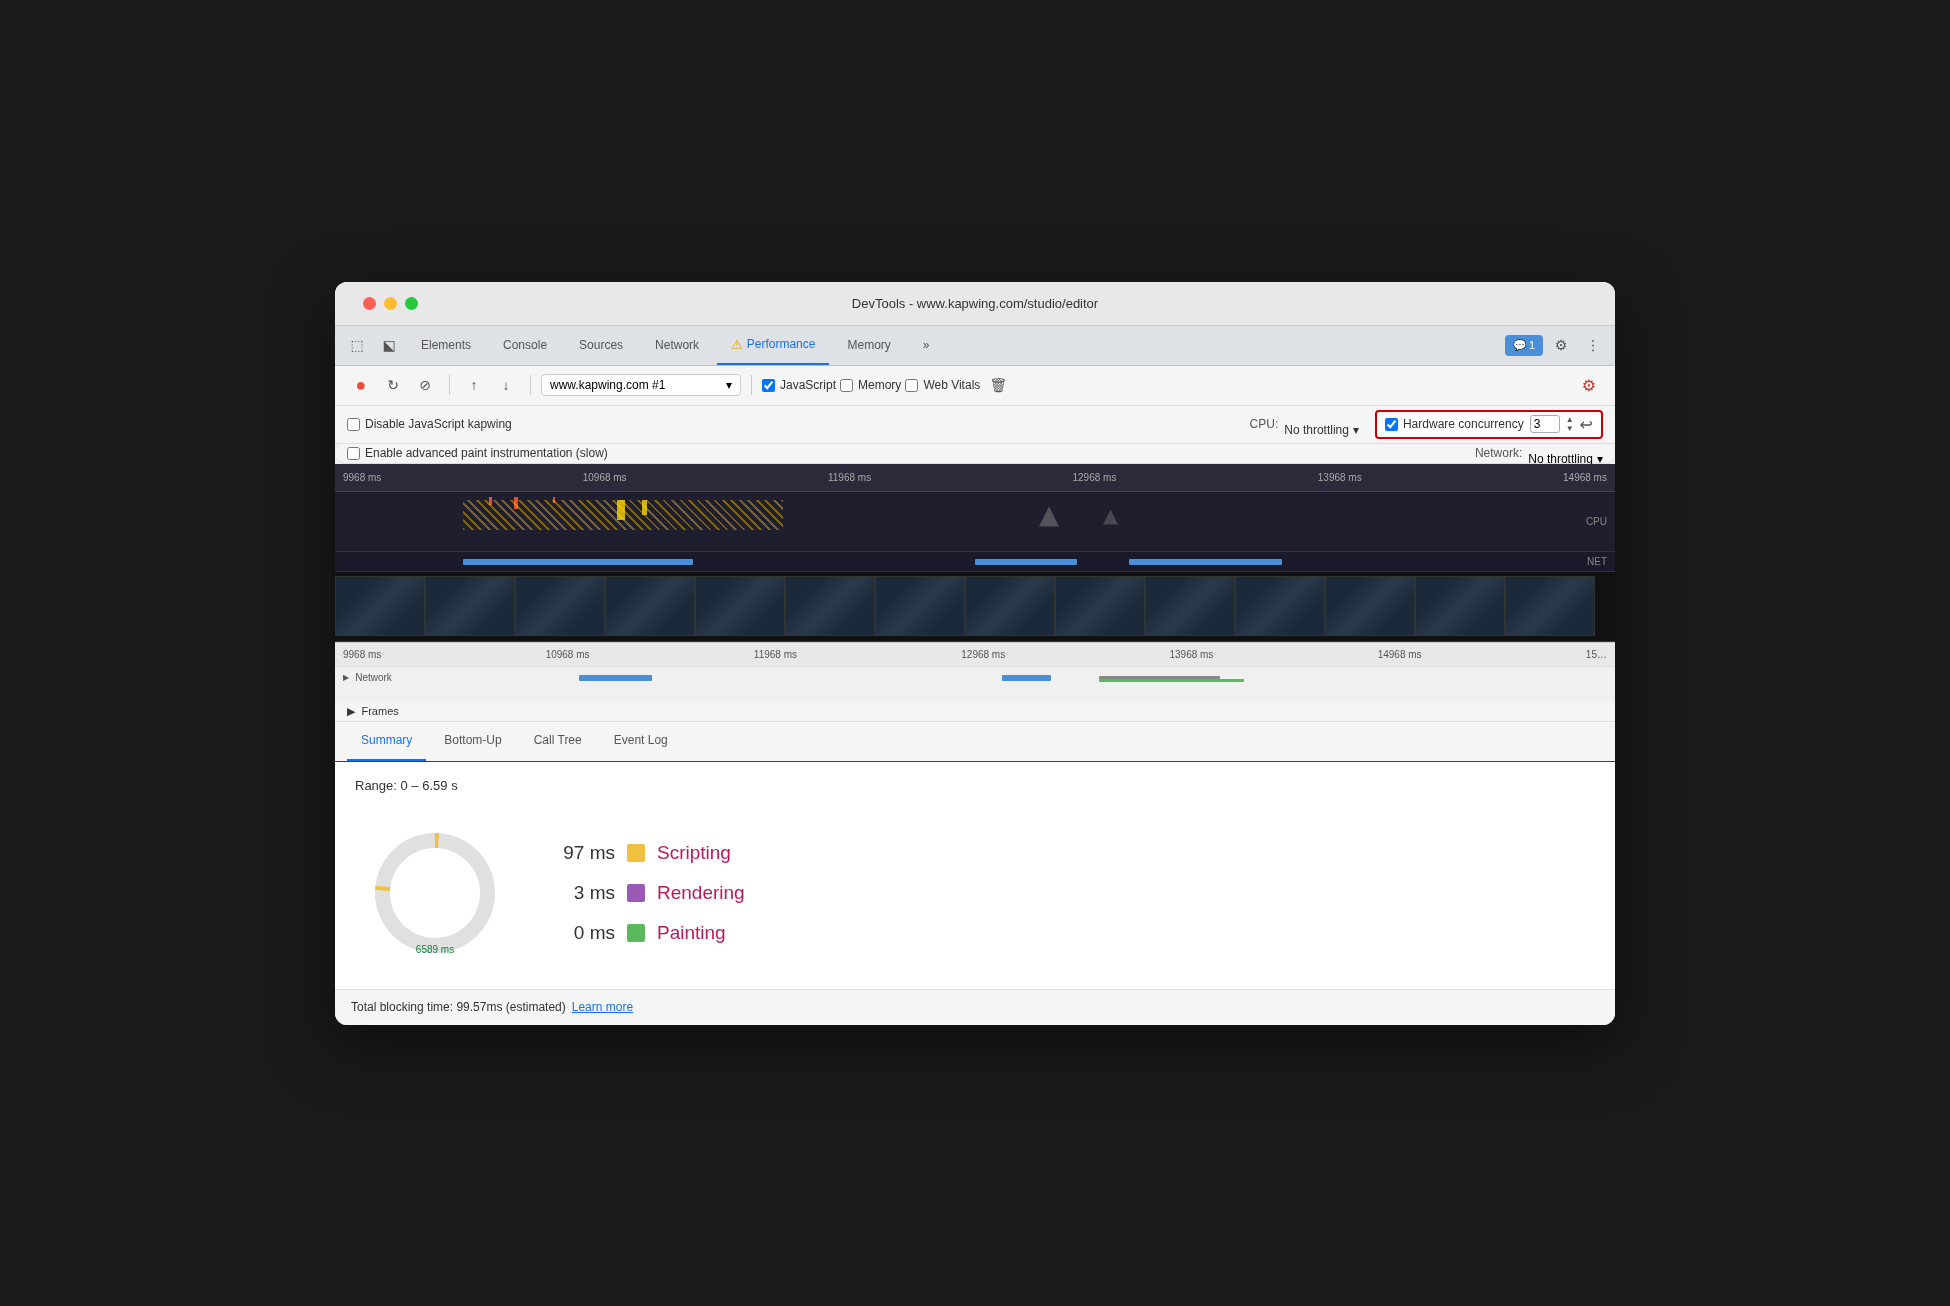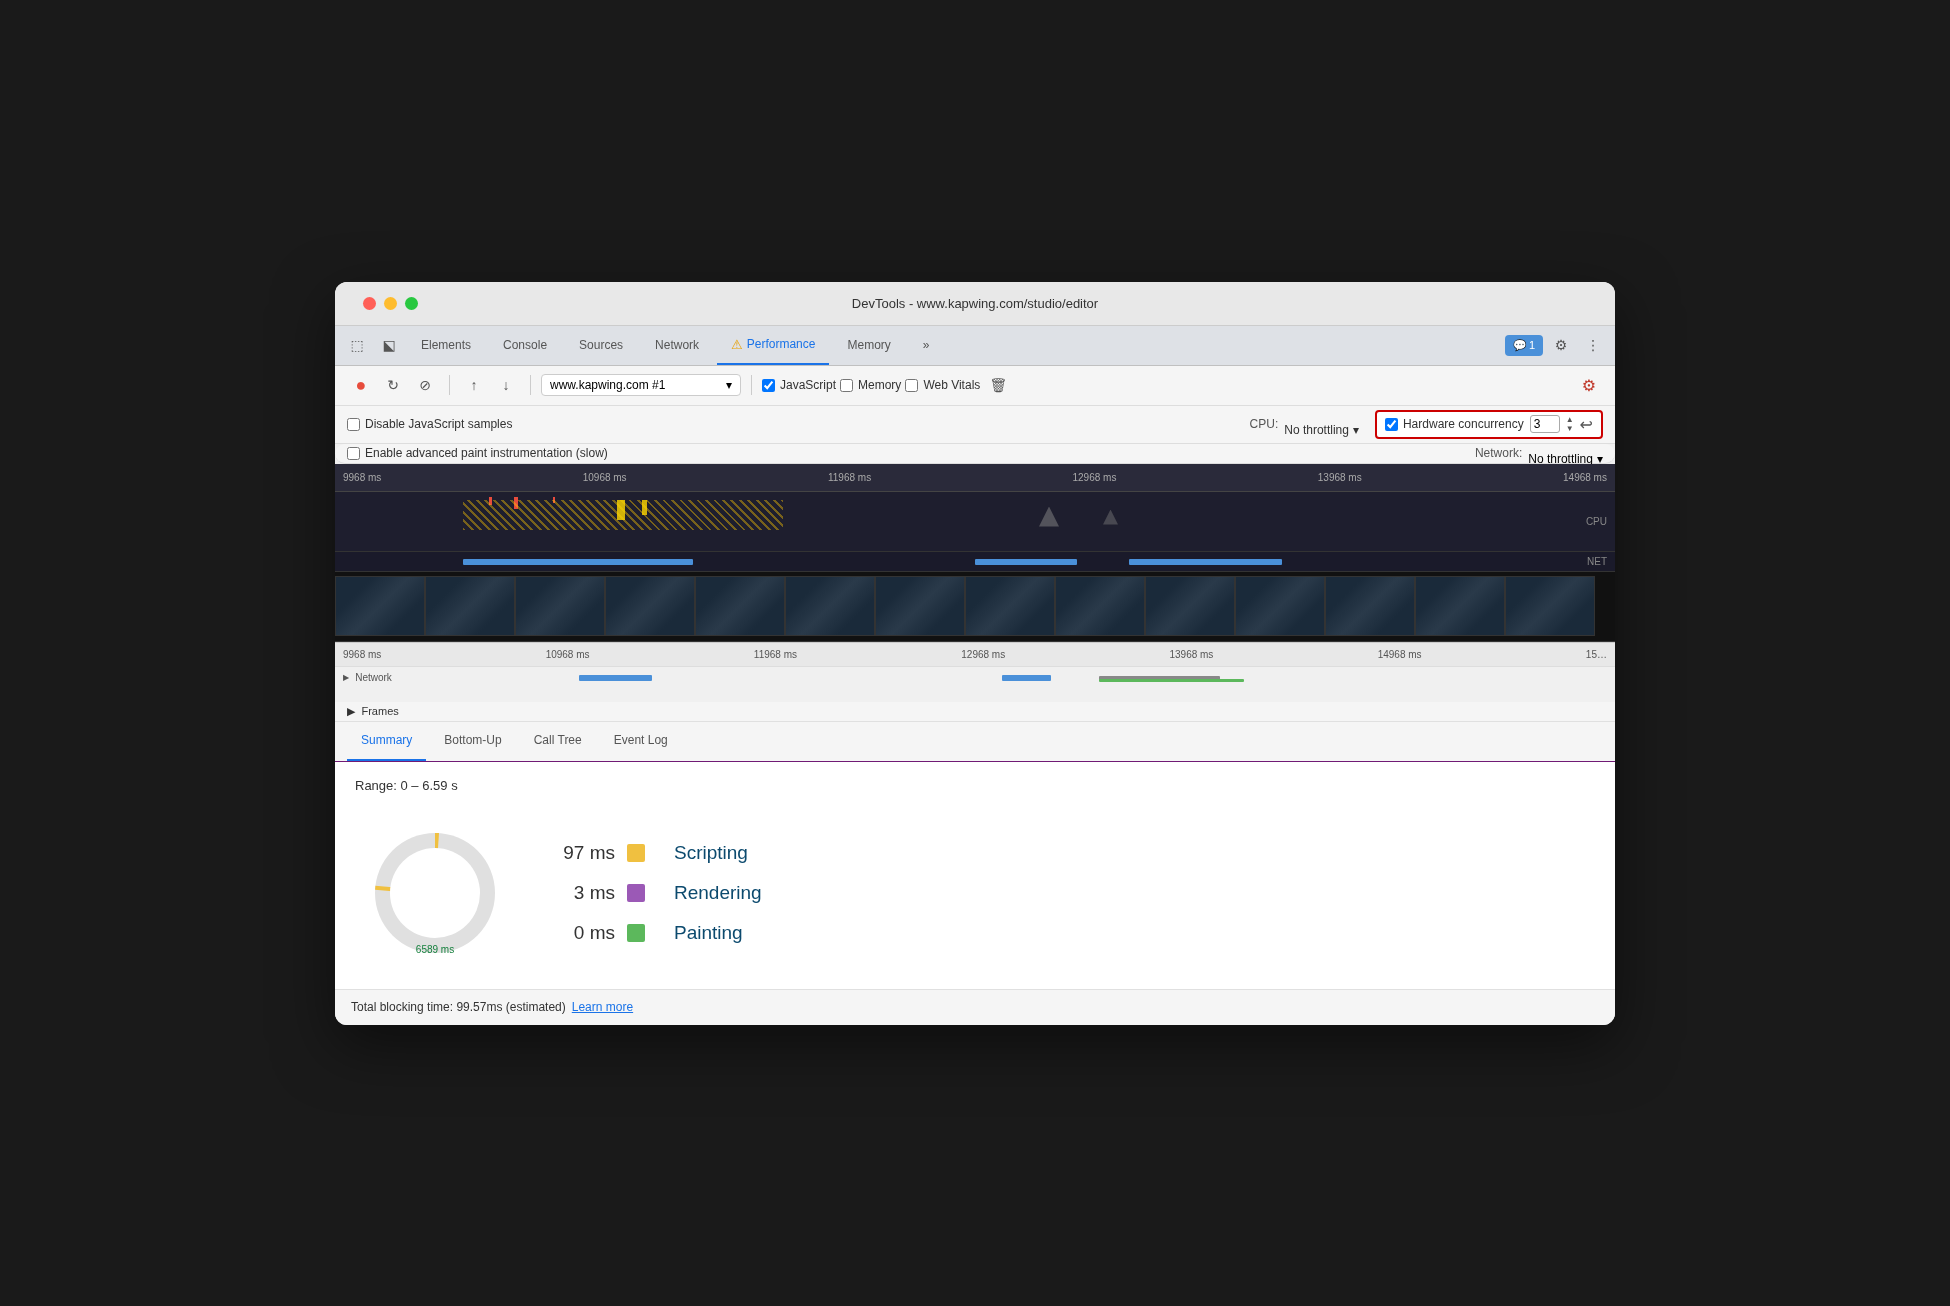--- a/index.html
+++ b/index.html
@@ -421,22 +421,21 @@
       color: #333;
       font-weight: 500;
     }
     .legend-swatch {
       width: 18px;
       height: 18px;
       border-radius: 2px;
       flex-shrink: 0;
     }
     .legend-label {
-      color: #0c4a6e;
-      margin-left: 17px;
+      color: #be185d;
     }
     
     .status-bar {
       background: #f5f5f5;
       border-top: 1px solid #e0e0e0;
       height: 36px;
       display: flex;
       align-items: center;
       padding: 0 16px;
       font-size: 12px;
@@ -543,21 +542,21 @@
       <span>Web Vitals</span>
     </div>
     <div class="toolbar-btn">🗑</div>
     <div class="toolbar-spacer"></div>
     <div class="toolbar-settings-btn">⚙</div>
   </div>
 
   <div class="settings-row">
     <div class="checkbox-item">
       <input type="checkbox" style="">
-      <span>Disable JavaScript samples</span>
+      <span>Disable JavaScript kapwing</span>
     </div>
     <div style="flex:1"></div>
     <div class="settings-group">
       <span class="settings-label-small">CPU:</span>
       <div class="cpu-select">
         <span>No throttling</span>
         <span>▾</span>
       </div>
     </div>
     <div class="hardware-concurrency-box">

